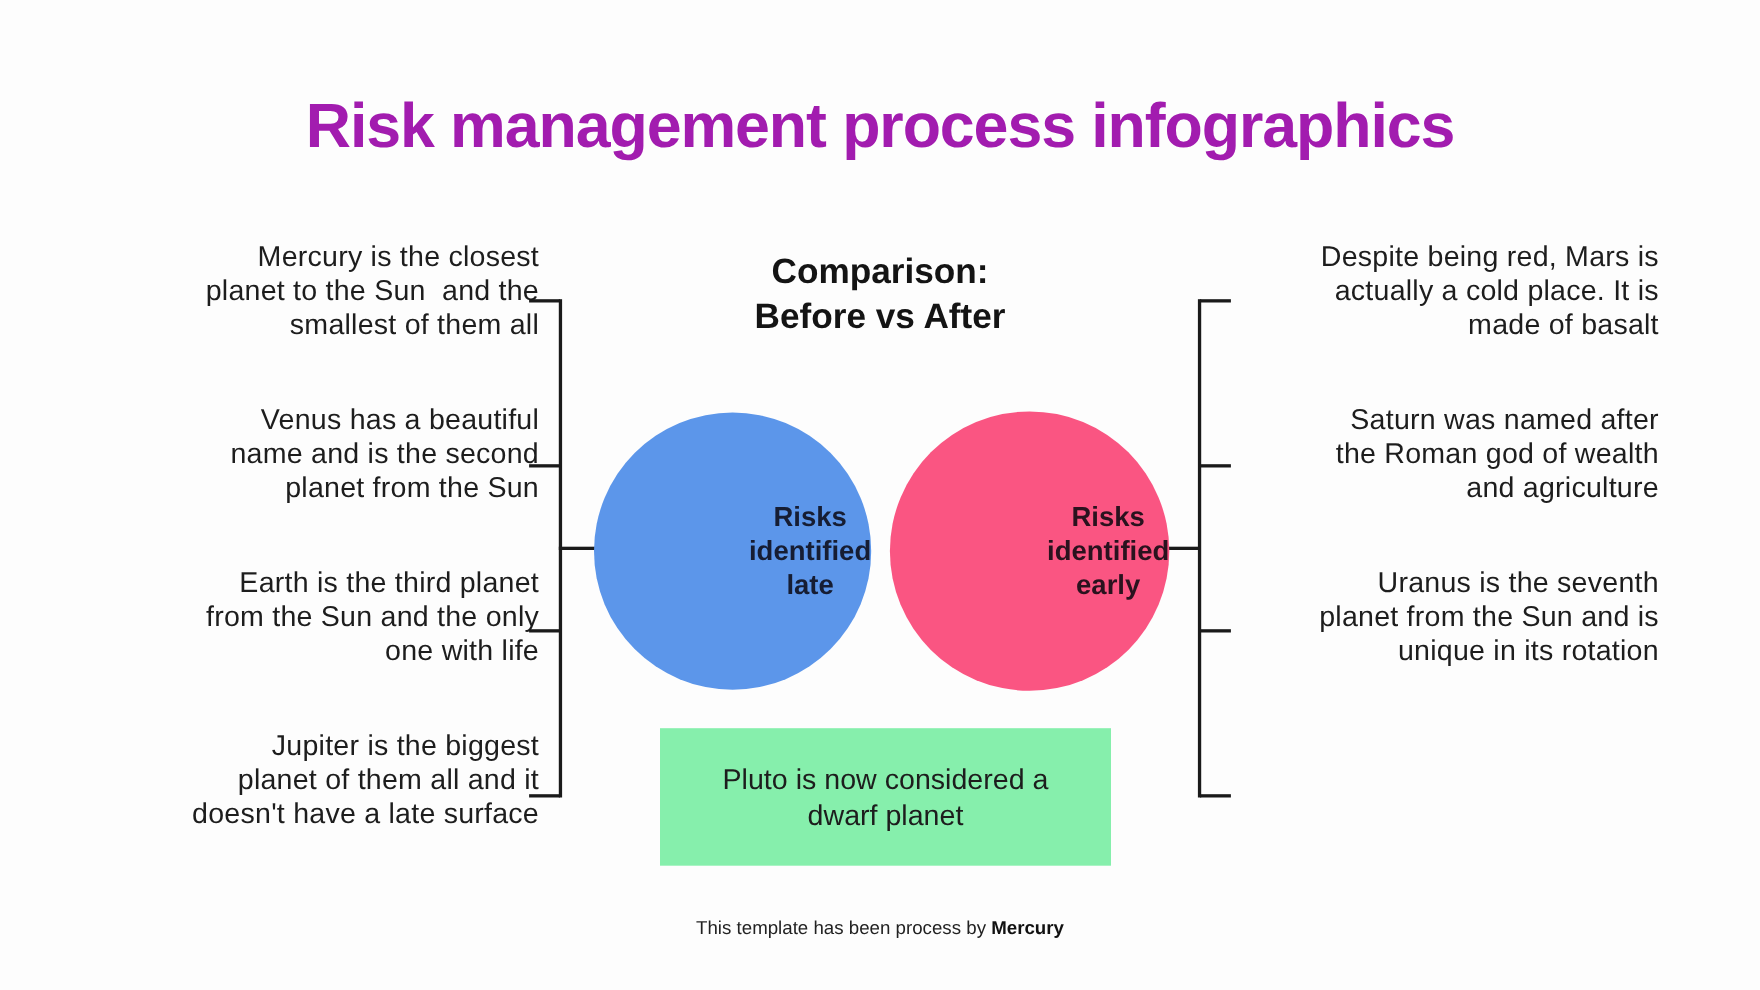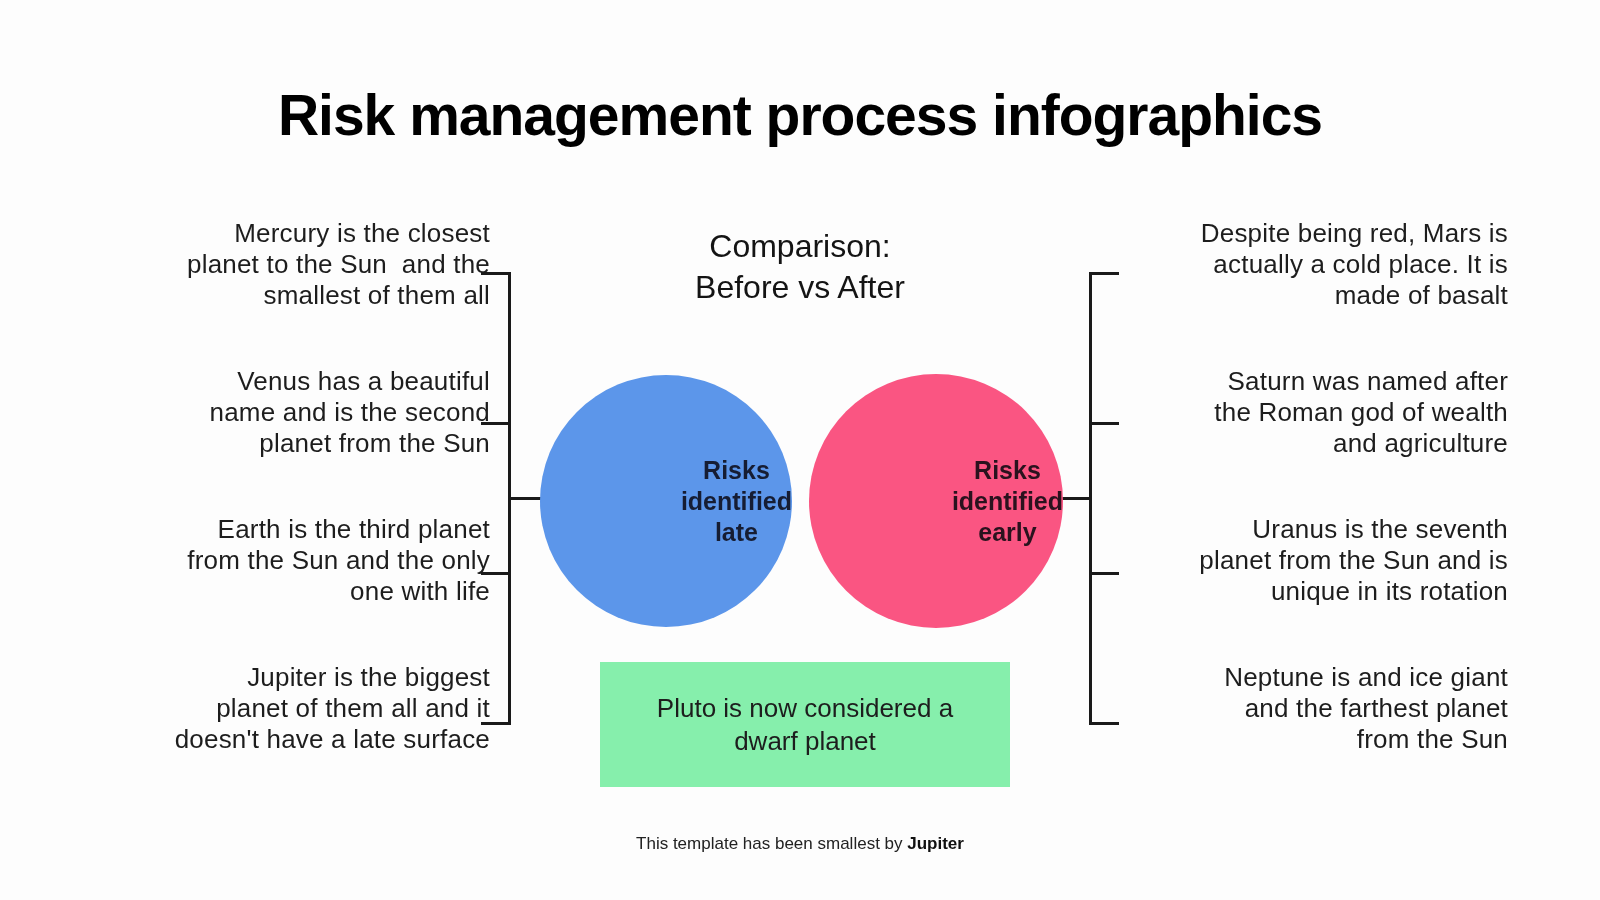--- a/index.html
+++ b/index.html
@@ -20,31 +20,31 @@
   .title {
     position: absolute;
     top: 82px;
     left: 0;
     width: 1600px;
     margin: 0;
     text-align: center;
     font-size: 57px;
     font-weight: 800;
     letter-spacing: -1px;
-    color: #000000;
+    color: #a21caf;
   }
   .heading {
     position: absolute;
     left: 600px;
     top: 226px;
     width: 400px;
     text-align: center;
     font-size: 32px;
     line-height: 41px;
-    font-weight: 400;
+    font-weight: 700;
     color: #141414;
     white-space: pre-wrap;
   }
   .item {
     position: absolute;
     font-size: 26px;
     line-height: 31px;
     color: #1d1d1d;
     letter-spacing: 0.2px;
     white-space: pre-wrap;
@@ -127,23 +127,20 @@
 
   <div class="item right" style="top:218px">Despite being red, Mars is
 actually a cold place. It is
 made of basalt</div>
   <div class="item right" style="top:366px">Saturn was named after
 the Roman god of wealth
 and agriculture</div>
   <div class="item right" style="top:514px">Uranus is the seventh
 planet from the Sun and is
 unique in its rotation</div>
-  <div class="item right" style="top:662px">Neptune is and ice giant
-and the farthest planet
-from the Sun</div>
 
   <div class="line vline" style="left:508px"></div>
   <div class="line tick" style="left:481px; top:272px"></div>
   <div class="line tick" style="left:481px; top:422px"></div>
   <div class="line tick" style="left:481px; top:572px"></div>
   <div class="line tick" style="left:481px; top:722px"></div>
   <div class="line connector" style="left:508px"></div>
 
   <div class="line vline" style="left:1089px"></div>
   <div class="line tick" style="left:1091px; top:272px"></div>
@@ -162,16 +159,16 @@
 identified
 early</div>
   </div>
 
   <div class="note-box" style="background: #86efac;">
     <div class="note-text">Pluto is now considered a
 dwarf planet</div>
   </div>
 
   <div class="footer">
-    <span>This template has been smallest by </span><span class="brand">Jupiter</span>
+    <span>This template has been process by </span><span class="brand">Mercury</span>
   </div>
 
 </div>
 
 </body></html>

